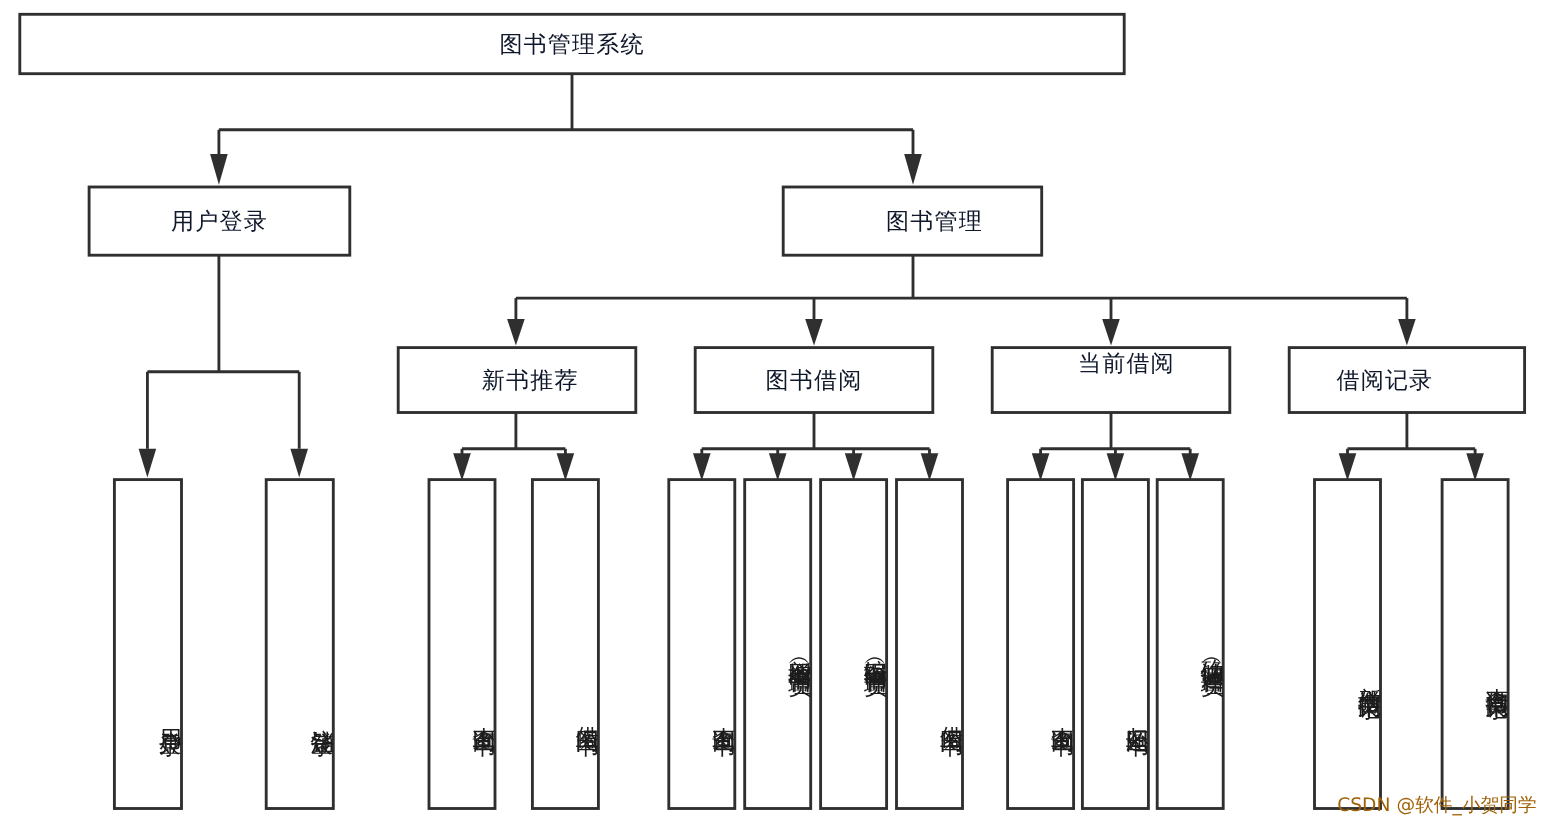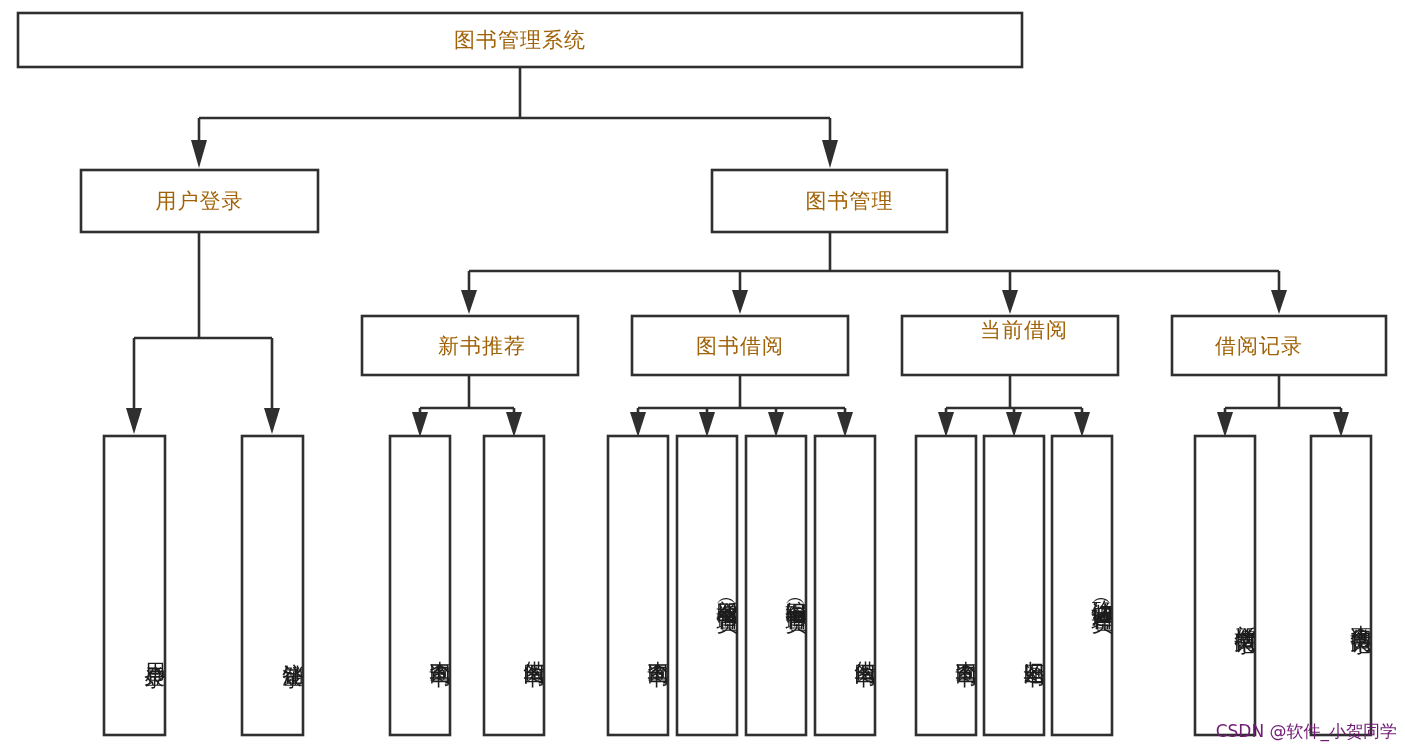--- a/index.html
+++ b/index.html
@@ -55,31 +55,31 @@
     line-height: 1;
     white-space: nowrap;
     pointer-events: none;
   }
   .htext-wrap {
     position: absolute;
     display: flex;
     align-items: center;
     justify-content: center;
     font-size: 21px;
-    color: #a16207;
+    color: #0f172a;
     letter-spacing: 1px;
     white-space: nowrap;
     pointer-events: none;
   }
   .watermark {
     position: absolute;
     right: 8px;
     bottom: 4px;
     font-size: 17px;
-    color: #701a75;
+    color: #a16207;
     font-family: "DejaVu Sans", "Liberation Sans", sans-serif;
     white-space: nowrap;
     pointer-events: none;
   }
 </style>
 </head>
 <body>
 
 <div id="diagram-root">
 

